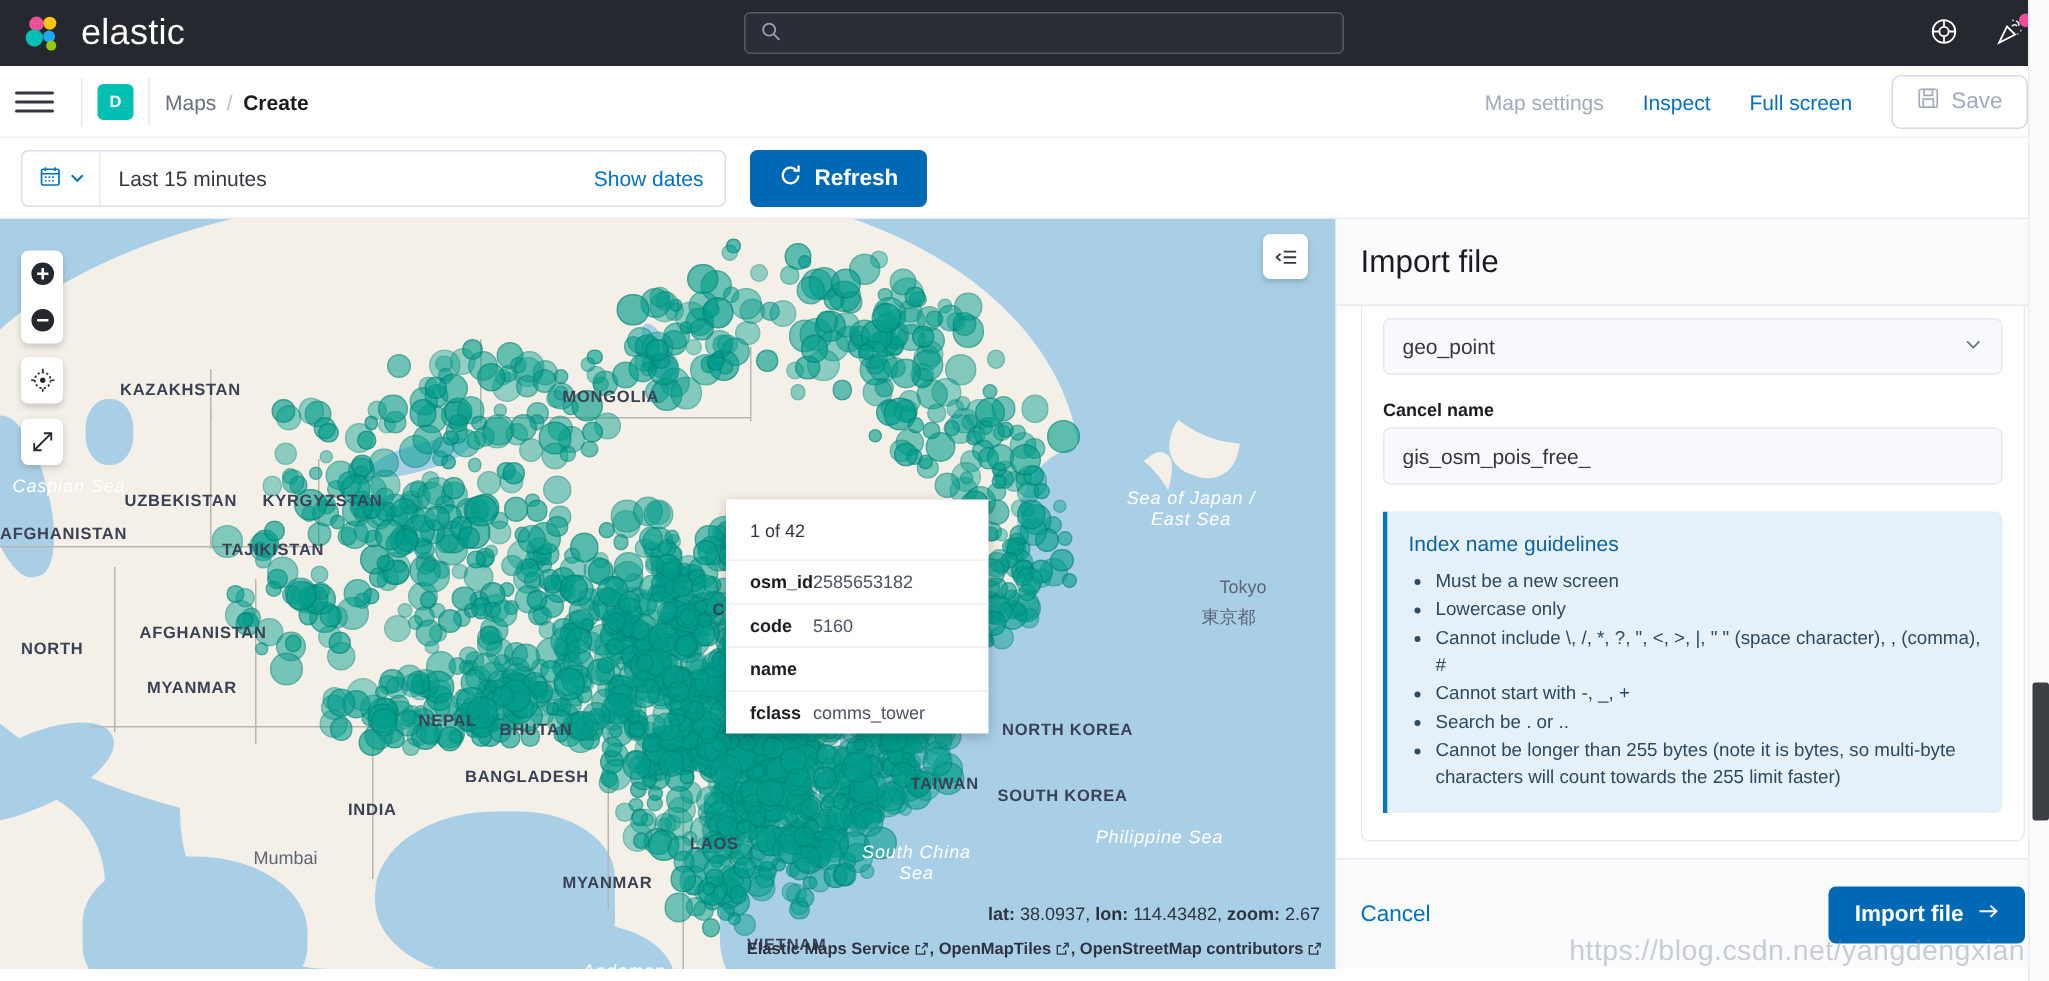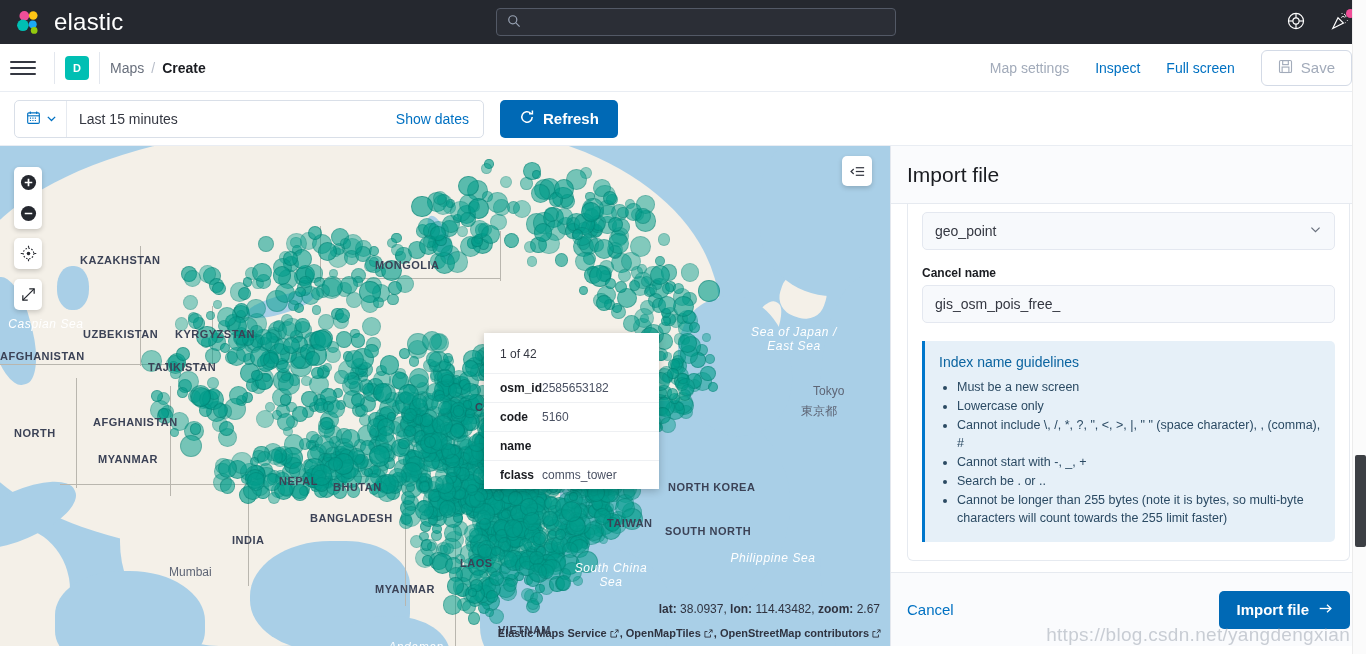--- a/index.html
+++ b/index.html
@@ -2693,21 +2693,21 @@
         <div class="map-label" style="left: 333px; top: 335px;">BHUTAN</div>
         <div class="map-label" style="left: 310px; top: 366px;">BANGLADESH</div>
         <div class="map-label" style="left: 232px; top: 388px;">INDIA</div>
         <div class="map-label city" style="left: 169px; top: 419px;">Mumbai</div>
         <div class="map-label" style="left: 375px; top: 437px;">MYANMAR</div>
         <div class="map-label" style="left: 460px; top: 411px;">LAOS</div>
         <div class="map-label" style="left: 498px; top: 478px;">VIETNAM</div>
         <div class="map-label" style="left: 475px; top: 255px;">CHINA</div>
         <div class="map-label" style="left: 607px; top: 371px;">TAIWAN</div>
         <div class="map-label" style="left: 668px; top: 335px;">NORTH KOREA</div>
-        <div class="map-label" style="left: 665px; top: 379px;">SOUTH NORTH</div>
+        <div class="map-label" style="left: 665px; top: 379px;">SOUTH KOREA</div>
         <div class="map-label city" style="left: 813px; top: 238px;">Tokyo</div>
         <div class="map-label city" style="left: 801px; top: 257px;">東京都</div>
         <div class="map-label city" style="left: 601px; top: 290px;">Shanghai</div>
         <div class="map-label sea" style="left: 748px; top: 179px; width: 92px; white-space: normal;">Sea of Japan / East Sea</div>
         <div class="map-label sea" style="left: 727px; top: 405px; width: 92px; white-space: normal;">Philippine Sea</div>
         <div class="map-label sea" style="left: 565px; top: 415px; width: 92px; white-space: normal;">South China Sea</div>
         <div class="map-label sea" style="left: 370px; top: 494px; width: 92px; white-space: normal;">Andaman</div>
         <div class="map-label sea" style="left: 0px; top: 171px; width: 92px; white-space: normal;">Caspian Sea</div>
       </div>
 

